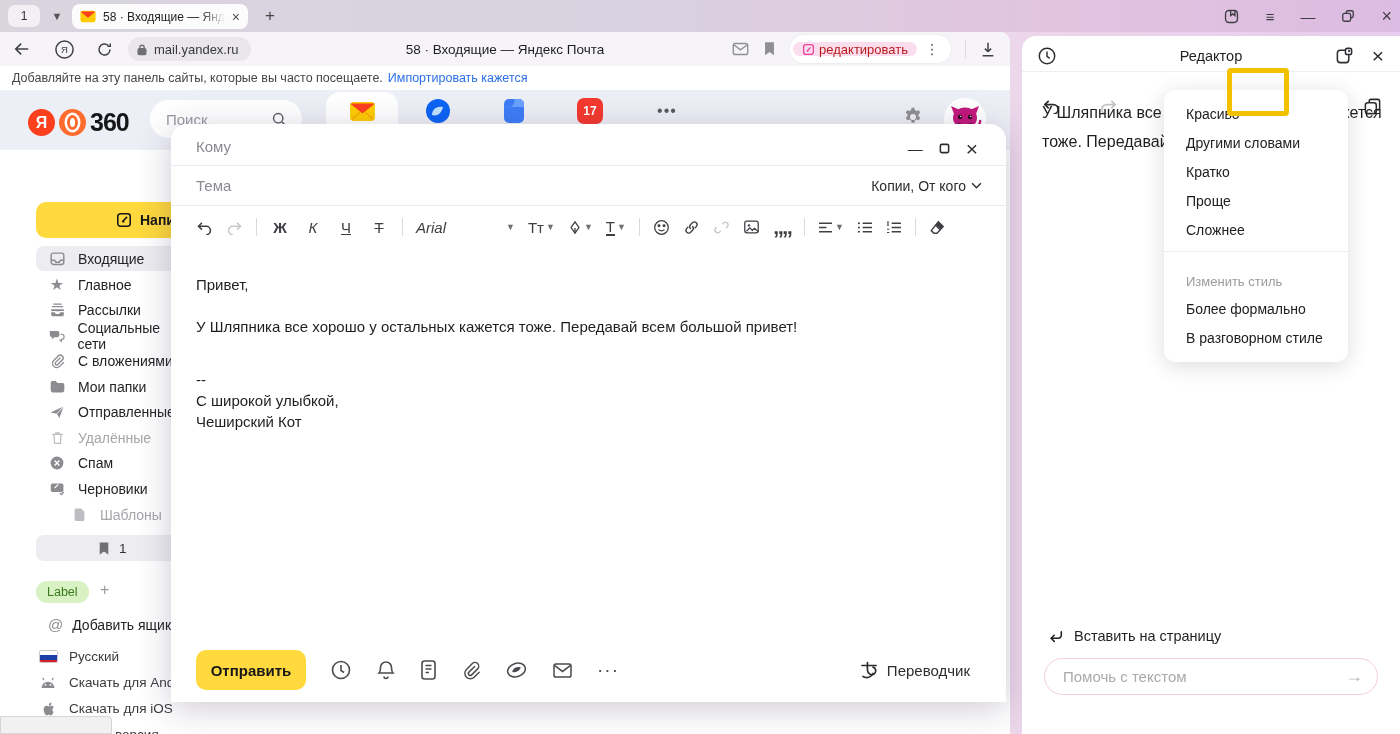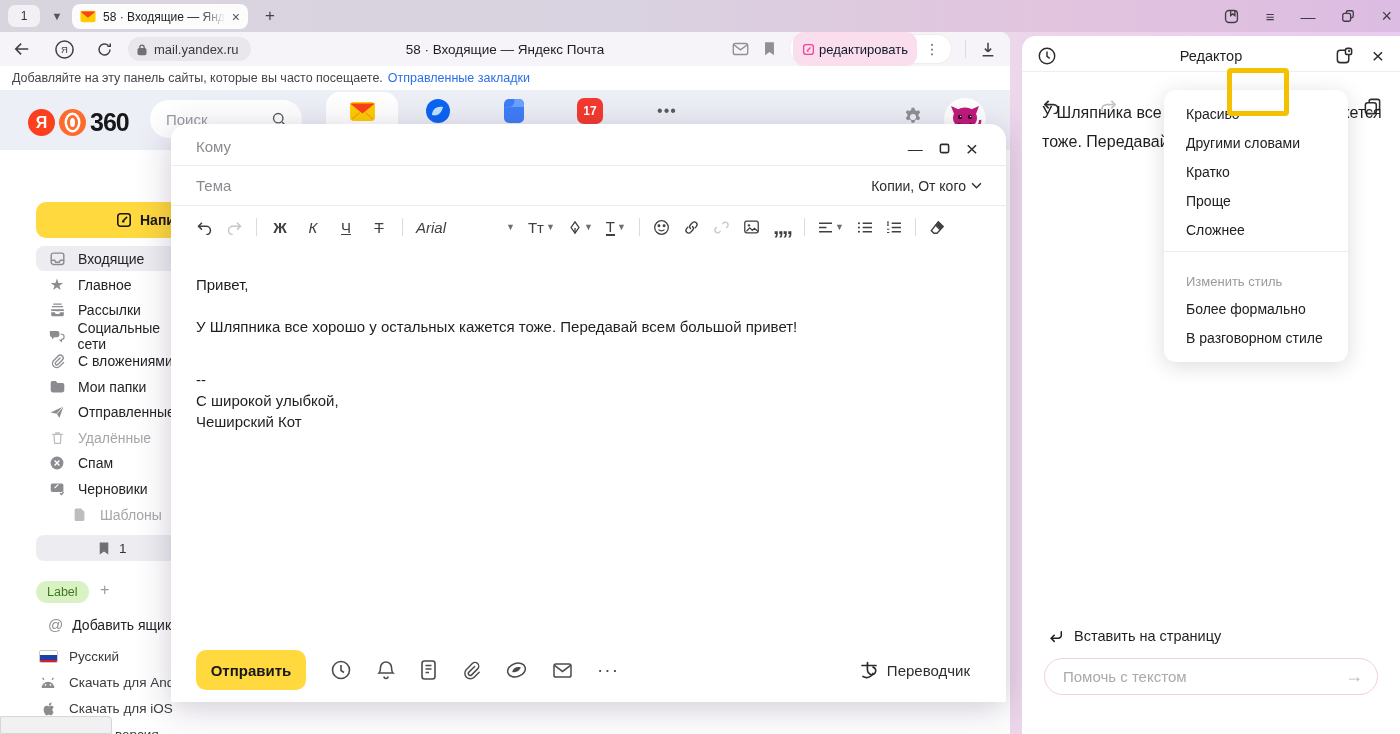--- a/index.html
+++ b/index.html
@@ -27,21 +27,21 @@
   #chrome-bg { left:0; top:32px; width:1400px; height:702px;
     background:linear-gradient(90deg,#eee9f1 0%,#ece4f0 60%,#ecd4ea 75%,#e7cdef 100%); }
 
   
   #content { left:0; top:32px; width:1010px; height:702px; background:#fff; border-radius:0 10px 0 0; overflow:hidden; }
   #nav-toolbar { left:0; top:0; width:1010px; height:34px; background:#f6f4f8; display:flex; align-items:center; }
   .nav-ico { color:#3f3f44; display:flex; align-items:center; justify-content:center; }
   #addr-pill { background:#e9e6ec; border-radius:12px; height:24px; display:flex; align-items:center; gap:6px; padding:0 12px 0 8px; color:#3a3a3e; font-size:13px; }
   #page-title { position:absolute; left:330px; top:0; width:350px; height:34px; display:flex; align-items:center; justify-content:center; font-size:13.5px; color:#1e1e22; }
   #edit-pill { background:#fff; border-radius:14px; height:28px; display:flex; align-items:center; padding:0 4px 0 3px; box-shadow:0 0 0 1px #eee; }
-  #edit-chip { background:#fbdeee; border-radius:11px; height:34px; display:flex; align-items:center; gap:4px; padding:0 9px; color:#0f172a; font-size:13px; }
+  #edit-chip { background:#fbdeee; border-radius:11px; height:14px; display:flex; align-items:center; gap:4px; padding:0 9px; color:#b91c1c; font-size:13px; }
   .kebab { color:#555; font-size:14px; letter-spacing:0; padding:0 8px; }
   .vd { width:1px; height:18px; background:#dcd9df; }
 
   #bookmarks-bar { left:0; top:34px; width:1010px; height:24px; background:#fff; display:flex; align-items:center; padding-left:12px; gap:5px; font-size:12.5px; }
   #bookmarks-bar .hint { color:#454549; }
   #bookmarks-bar .lnk { color:#2a6fe8; }
 
   
   #hdr360 { left:0; top:58px; width:1010px; height:60px; background:#edeff6; }
   #logo { left:28px; top:18px; display:flex; align-items:center; gap:4px; }
@@ -223,21 +223,21 @@
       <span class="nav-ico">
         <svg width="16" height="17" viewBox="0 0 18 19" fill="none" stroke="#3f3f44" stroke-width="1.7">
             <path d="M9 2v10m0 0L5.5 8.5M9 12l3.5-3.5M3 16.5h12"></path>
           </svg>
         </span>
     </div>
   </div>
 
   <div class="abs" id="bookmarks-bar">
     <span class="hint">Добавляйте на эту панель сайты, которые вы часто посещаете.</span>
-    <span class="lnk">Отправленные закладки</span>
+    <span class="lnk">Импортировать кажется</span>
   </div>
 
   <div class="abs" id="hdr360">
     <div class="abs" id="logo">
       <div class="logo-circle logo-ya">Я</div>
       <div class="logo-circle logo-o"></div>
       <div class="logo-360">360</div>
     </div>
     <div class="abs" id="search-pill">
       <span class="ph">Поиск</span>

